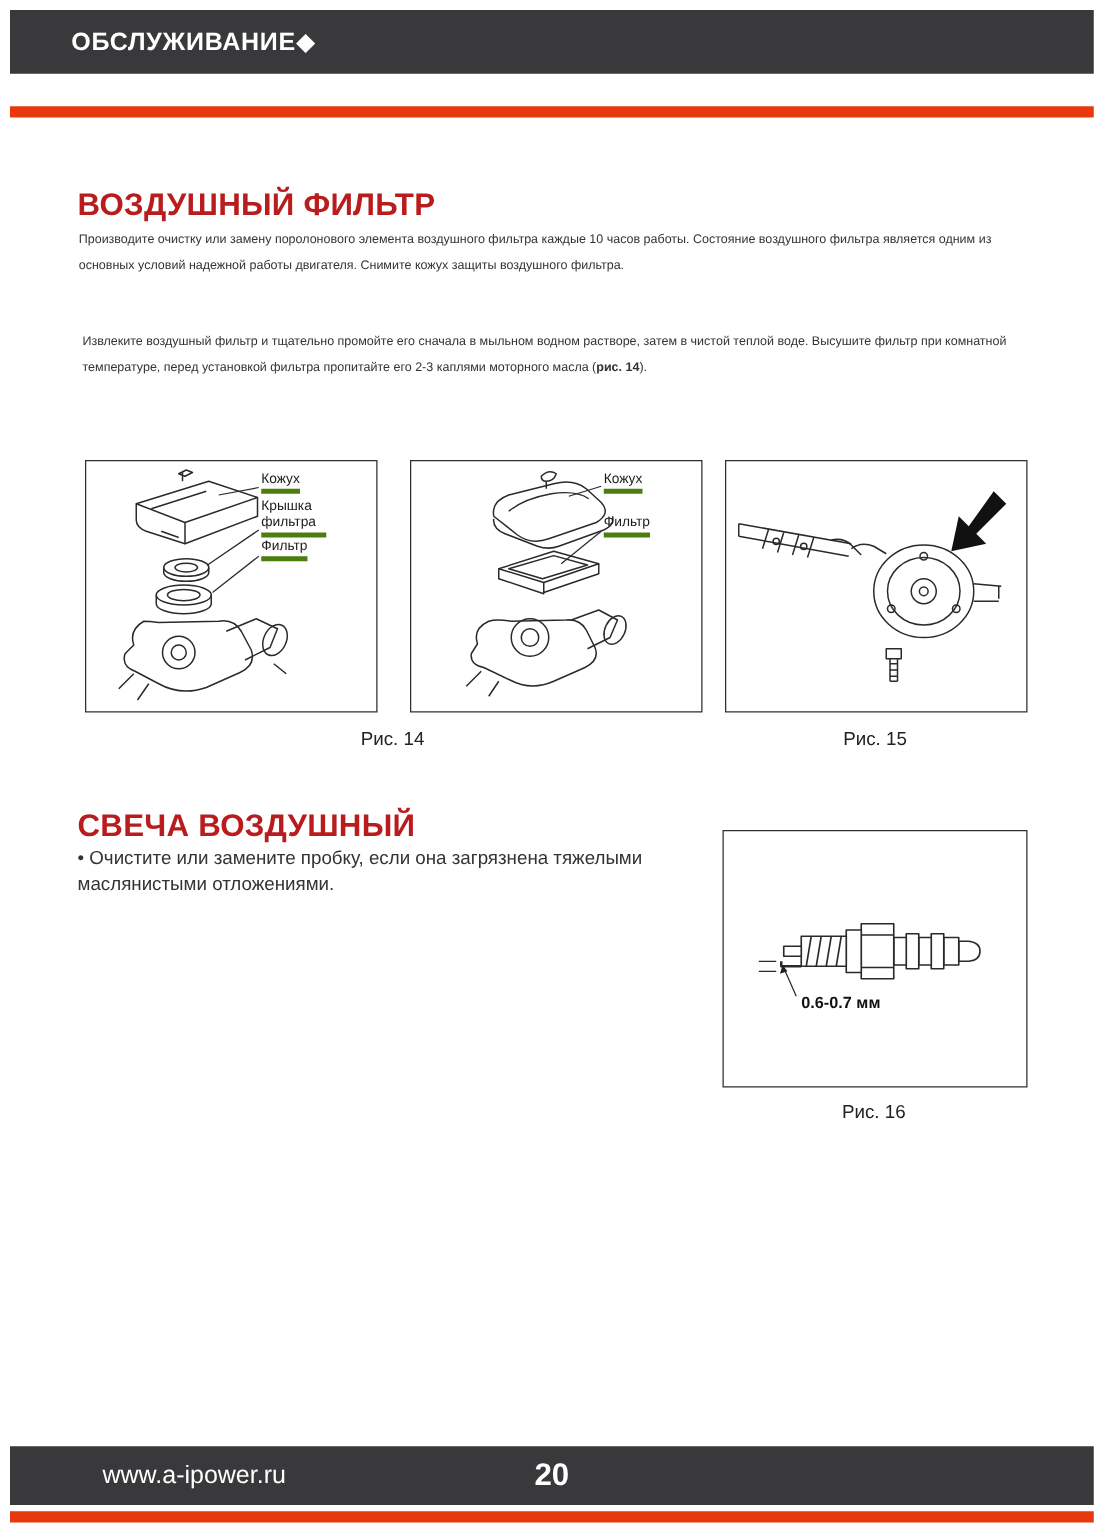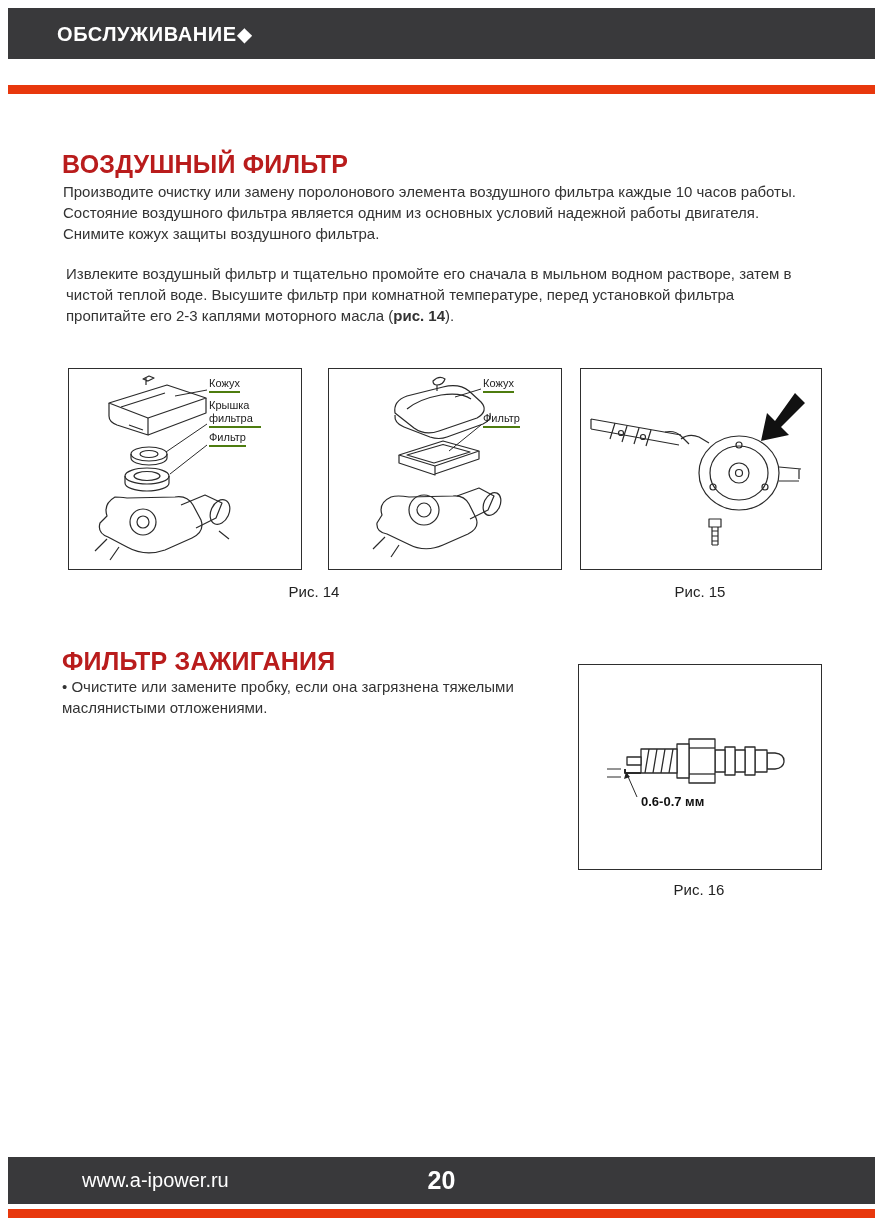--- a/index.html
+++ b/index.html
@@ -11,27 +11,27 @@
   .bar-top{top:8px;height:51px;display:flex;align-items:center;}
   .stripe{position:absolute;left:8px;width:867px;height:9px;background:#e8380d;}
   .stripe-top{top:85px;}
   .bar-bottom{top:1157px;height:47px;display:flex;align-items:center;}
   .stripe-bottom{top:1209px;}
   .header-title{color:#fff;font-size:20px;font-weight:bold;letter-spacing:.6px;margin-left:49px;}
   .footer-url{color:#fff;font-size:20px;font-weight:normal;margin-left:74px;position:relative;z-index:2;}
   .footer-page{position:absolute;left:0;top:0;width:100%;height:100%;display:flex;align-items:center;justify-content:center;color:#fff;font-size:25px;font-weight:bold;}
 
   .sec-heading{position:absolute;margin:0;font-size:25px;font-weight:bold;color:#b91c1c;letter-spacing:.2px;}
-  .body-text{position:absolute;margin:0;font-size:15px;line-height:21px;color:#333;}
+  .body-text{position:absolute;margin:0;font-size:10px;line-height:21px;color:#333;}
 
   .figbox{position:absolute;top:368px;height:200px;border:1px solid #2e2e2e;background:#fff;overflow:hidden;}
   .figbox svg{display:block;width:100%;height:100%;}
   .figbox-sp{position:absolute;left:578px;top:664px;width:242px;height:204px;border:1px solid #2e2e2e;background:#fff;overflow:hidden;}
   .figbox-sp svg{display:block;width:100%;height:100%;}
-  .figlabel{position:absolute;font-size:11px;line-height:13px;color:#1c1c1c;border-bottom:2px solid #4d7c0f;padding-bottom:1px;}
+  .figlabel{position:absolute;font-size:11px;line-height:13px;color:#1c1c1c;border-bottom:4px solid #4d7c0f;padding-bottom:1px;}
 
   .figcap{position:absolute;top:583px;font-size:15px;color:#222;text-align:center;}
   .figcap-sp{position:absolute;left:578px;top:881px;width:242px;font-size:15px;color:#222;text-align:center;}
 
   .bullets{position:absolute;left:62px;top:676px;width:458px;}
   .bullet{font-size:15px;line-height:21px;color:#333;margin:0 0 16px 0;}
   .bullet::before{content:"\2022\00a0";}
   .b{font-weight:bold;}
 </style>
 </head>
@@ -148,21 +148,21 @@
           <path d="M131,158 v18 M137,158 v18 M131,162 h6 M131,167 h6 M131,172 h6 M131,176 h6"></path>
         </g>
         <path d="M214,24 L224,34 L200,58 L208,66 L180,72 L186,44 L194,52 Z" fill="#111" stroke="none"></path>
       </g>
     </svg>
   </div>
 
   <div class="figcap" style="left:68px;width:492px;">Рис. 14</div>
   <div class="figcap" style="left:580px;width:240px;">Рис. 15</div>
 
-  <h2 class="sec-heading" style="left:62px;top:647px;">ФИЛЬТР ЗАЖИГАНИЯ</h2>
+  <h2 class="sec-heading" style="left:62px;top:647px;">СВЕЧА ВОЗДУШНЫЙ</h2>
 
   <div class="bullets">
     <p class="bullet"><span>Очистите или замените пробку, если она загрязнена тяжелыми маслянистыми отложениями.</span><span class="b"></span><span></span></p>
   </div>
 
   <div class="figbox-sp">
     <svg viewBox="0 0 242 204">
       <g fill="#fff" stroke="#2a2a2a" stroke-width="1.3" stroke-linejoin="round">
         <g>
           <path d="M196,88 q9,1 9,8 q0,7 -9,8 l-8,0 v-16 z"></path>

